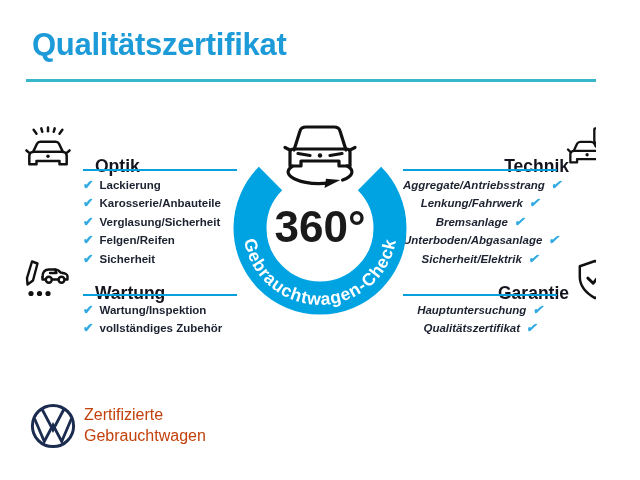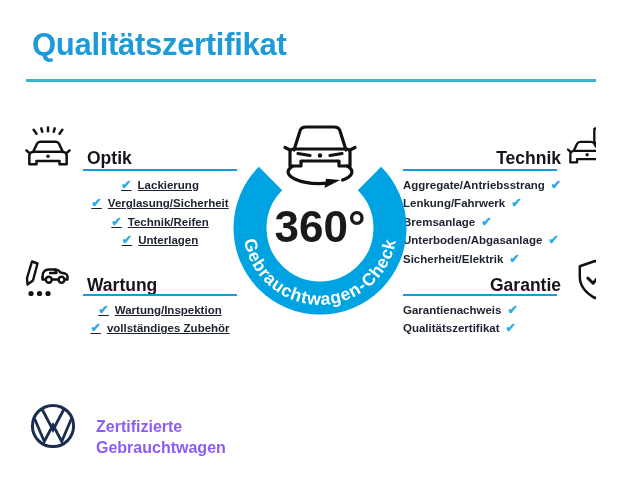--- a/index.html
+++ b/index.html
@@ -14,46 +14,46 @@
   .top-rule{position:absolute;left:26px;top:79px;width:588px;height:3px;background:#39b7ca;}
 
   .icon{position:absolute;display:block;}
   .icon svg{display:block;width:100%;height:100%;}
   .icon-optik{left:24px;top:126px;width:48px;height:46px;}
   .icon-wartung{left:22px;top:258px;width:48px;height:42px;}
   .icon-technik{left:566px;top:126px;width:48px;height:46px;}
   .icon-garantie{left:576px;top:258px;width:38px;height:45px;}
 
   .sec-head{
-    position:absolute;width:154px;margin:4px;
+    position:absolute;width:154px;margin:12px;
     font-size:17.5px;font-weight:bold;color:#14141e;line-height:22px;
   }
   .sec-line{position:absolute;width:154px;height:2px;background:#0aa0dc;}
   .left-col{left:83px;}
   .right-col{left:403px;text-align:right;}
 
   .items{position:absolute;width:154px;}
   .item{line-height:18.4px;white-space:nowrap;font-size:11.5px;font-weight:bold;color:#1c2230;}
-  .items.left .item{text-align:center;text-decoration:underline;}
-  .items.right .item{text-align:left;}
+  .items.left .item{text-align:left;}
+  .items.right .item{text-align:center;font-style:italic;}
   .chk{color:#33abe2;font-size:12.5px;}
   .items.left .chk{margin-right:6px;}
   .items.right .chk{margin-left:6px;}
 
   .pos-h1{top:143px;} .pos-l1{top:169px;} .pos-i1{top:176px;}
   .pos-h2{top:270px;} .pos-l2{top:294px;} .pos-i2{top:301px;}
 
   .center-art{position:absolute;left:220px;top:108px;width:200px;height:212px;}
   .ring-text{font-size:17.5px;font-weight:bold;fill:#ffffff;letter-spacing:0.8px;}
   .degrees{font-size:44px;font-weight:bold;fill:#1a1a1a;}
 
   .footer-logo{left:29px;top:402px;width:48px;height:48px;}
   .footer-text{
-    position:absolute;left:84px;top:404px;margin:12px;
-    font-size:16px;font-weight:bold;color:#8b5cf6;line-height:21px;
+    position:absolute;left:84px;top:404px;margin:0;
+    font-size:16px;font-weight:normal;color:#c2410c;line-height:21px;
   }
 </style>
 </head>
 <body>
 
 <div class="canvas">
 
   <h1 class="page-title">Qualitätszertifikat</h1>
   <div class="top-rule"></div>
 
@@ -72,23 +72,24 @@
           <path d="M43.5 28 L46.5 25.5"></path>
       </g>
       <circle cx="24" cy="31.5" r="1.8" fill="#111"></circle>
     </svg>
   </span>
 
   <h2 class="sec-head left-col pos-h1">Optik</h2>
   <div class="sec-line left-col pos-l1"></div>
   <div class="items left left-col pos-i1">
     <div class="item"><span class="chk">✔</span><span>Lackierung</span></div>
+    <div class="item"><span class="chk">✔</span><span>Karosserie/Anbauteile</span></div>
     <div class="item"><span class="chk">✔</span><span>Verglasung/Sicherheit</span></div>
-    <div class="item"><span class="chk">✔</span><span>Technik/Reifen</span></div>
-    <div class="item"><span class="chk">✔</span><span>Unterlagen</span></div>
+    <div class="item"><span class="chk">✔</span><span>Felgen/Reifen</span></div>
+    <div class="item"><span class="chk">✔</span><span>Sicherheit</span></div>
   </div>
 
   <span class="icon icon-wartung">
     <svg viewBox="0 0 48 40">
       <g fill="none" stroke="#111" stroke-width="2.4" stroke-linecap="round" stroke-linejoin="round">
         <path d="M10 2.5 L15.5 4.5 L11 21.5 L5.5 25.5 L5 19 Z"></path>
         <path d="M20.5 18 Q20.5 10.5 27 10.5 H32.5 Q36.5 10.5 38.5 13.5 L43 14.5 Q45.5 15.5 45.5 17.5 V20.5 H42.5"></path>
         <path d="M36.5 20.5 H30"></path>
         <path d="M23.5 20.5 H20.5 V18"></path>
         <circle cx="26.8" cy="20.8" r="3"></circle>
@@ -134,21 +135,21 @@
   <span class="icon icon-garantie">
     <svg viewBox="0 0 40 46">
       <path d="M20 2.5 L36 8 V19 Q36 32.5 20 41.5 Q4 32.5 4 19 V8 Z" fill="none" stroke="#111" stroke-width="2.6" stroke-linejoin="round"></path>
       <path d="M12.5 20.5 L18 26 L28 13.5" fill="none" stroke="#111" stroke-width="3" stroke-linecap="round" stroke-linejoin="round"></path>
     </svg>
   </span>
 
   <h2 class="sec-head right-col pos-h2">Garantie</h2>
   <div class="sec-line right-col pos-l2"></div>
   <div class="items right right-col pos-i2">
-    <div class="item"><span>Garantienachweis</span><span class="chk">✔</span></div>
+    <div class="item"><span>Hauptuntersuchung</span><span class="chk">✔</span></div>
     <div class="item"><span>Qualitätszertifikat</span><span class="chk">✔</span></div>
   </div>
 
   <svg class="center-art" viewBox="0 0 200 212">
 
     <path d="M 50.5 70.5 A 70 70 0 1 0 149.5 70.5" fill="none" stroke="#00a3e2" stroke-width="33"></path>
 
     <path id="ringTextPath" d="M 23.6 129.4 A 77 77 0 0 0 176.4 129.4" fill="none"></path>
     <text class="ring-text" text-anchor="middle">
       <textPath href="#ringTextPath" startOffset="50%">Gebrauchtwagen-Check</textPath>

